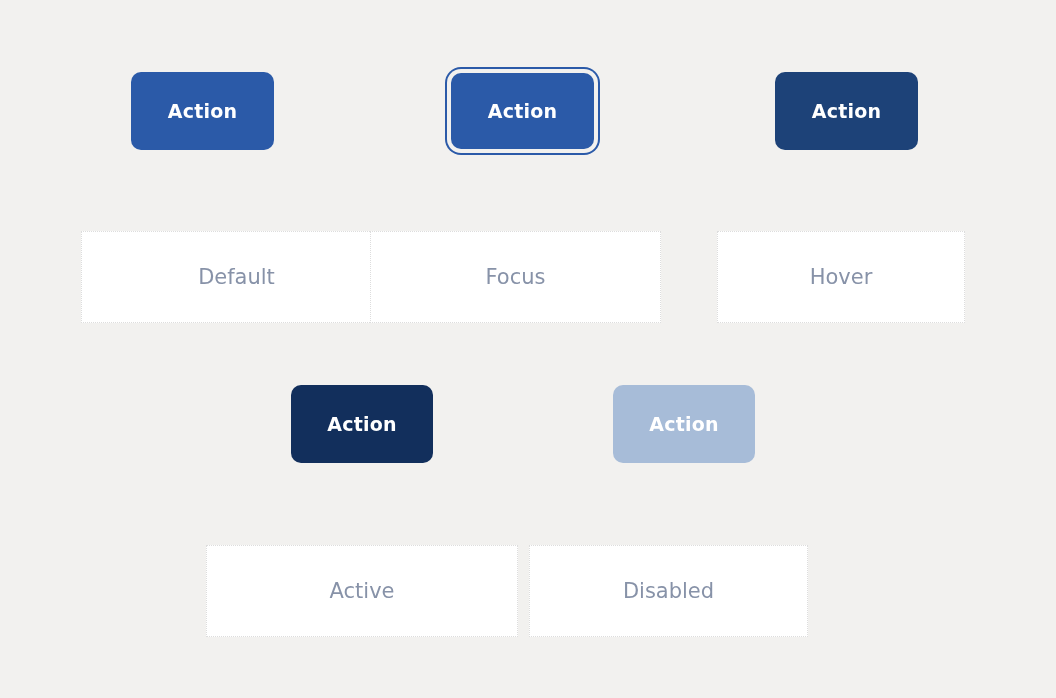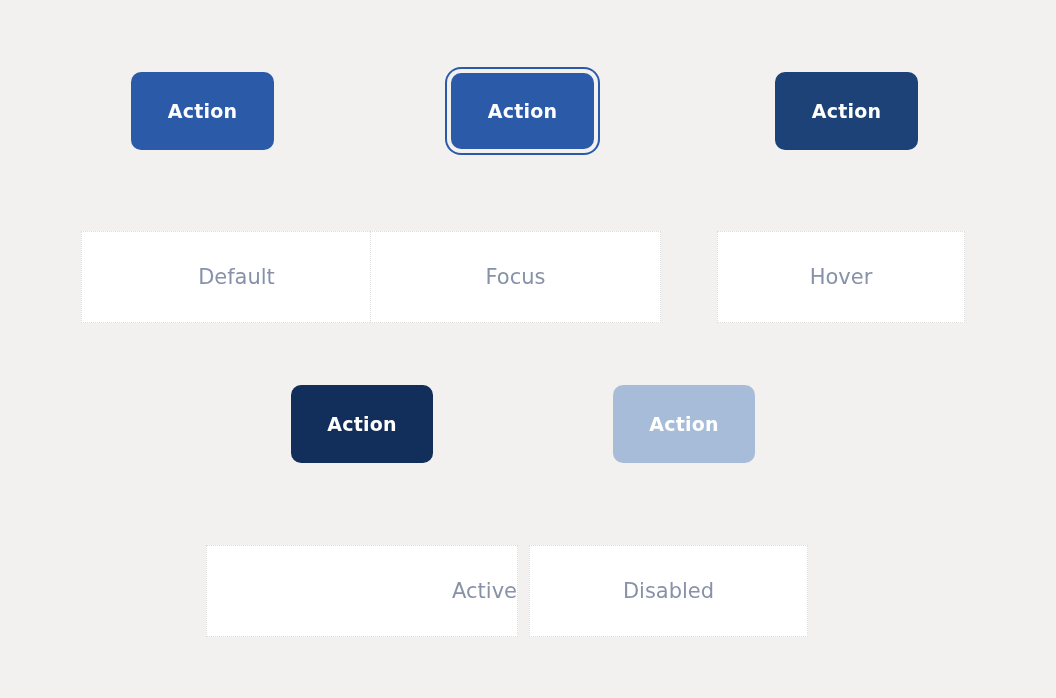--- a/index.html
+++ b/index.html
@@ -103,21 +103,21 @@
     font-size: 21px;
     font-weight: 400;
     line-height: 1;
     -webkit-font-smoothing: antialiased;
   }
 
   .card-default  { left: 45px;  top: 231px; width: 311px; height: 92px; margin-left: 36px; }
   .card-focus    { left: 370px; top: 231px; width: 291px; height: 92px; }
   .card-hover    { left: 717px; top: 231px; width: 248px; height: 92px; }
 
-  .card-active   { left: 206px; top: 545px; width: 312px; height: 92px; justify-content: flex-end; }
+  .card-active   { left: 206px; top: 545px; width: 312px; height: 92px; }
   .card-disabled { left: 529px; top: 545px; width: 279px; height: 92px; }
 </style>
 </head>
 <body>
 
 <div class="stage">
 
   <button class="btn btn-default">
     <span>Action</span>
   </button>

